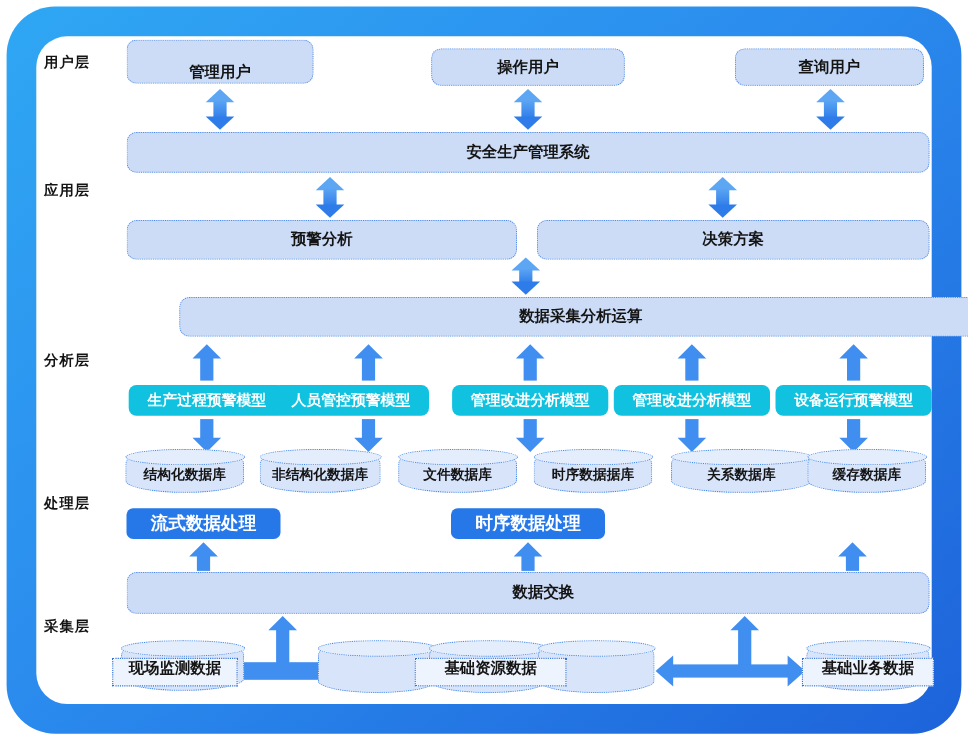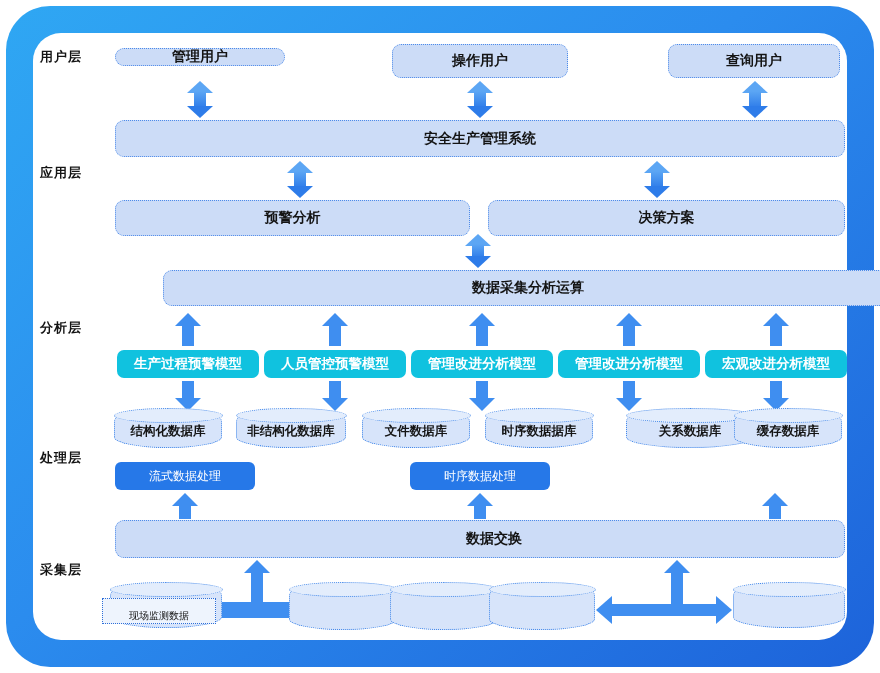--- a/index.html
+++ b/index.html
@@ -16,29 +16,29 @@
   #page{position:relative;width:880px;height:673px;background:#fff;overflow:hidden;}
   .frame{position:absolute;left:6px;top:6px;right:6px;bottom:6px;border-radius:44px;
          background:linear-gradient(140deg,var(--frame-a) 0%,#2b8cee 45%,var(--frame-b) 100%);}
   .canvas{position:absolute;left:33px;top:33px;width:814px;height:607px;border-radius:28px;background:#ffffff;}
   .layer-label{position:absolute;left:40px;width:70px;font-size:13px;font-weight:700;color:var(--ink);letter-spacing:1px;}
   .box{position:absolute;background:var(--box-fill);border:1.5px dotted var(--box-border);border-radius:9px;
        display:flex;align-items:center;justify-content:center;font-size:14px;font-weight:700;color:var(--ink);box-sizing:border-box;}
   .model{position:absolute;background:var(--cyan);border-radius:7px;display:flex;align-items:center;justify-content:center;
          font-size:13.5px;font-weight:700;color:#fff;box-sizing:border-box;}
   .pbtn{position:absolute;background:var(--btn-blue);border-radius:6px;display:flex;align-items:center;justify-content:center;
-        font-size:12px;font-weight:400;color:#fff;box-sizing:border-box;}
+        font-size:16px;font-weight:700;color:#fff;box-sizing:border-box;}
   .cyl{position:absolute;background:var(--cyl-fill);border:1.5px dotted var(--cyl-border);border-top:none;
        border-radius:6px 6px 50% 50% / 6px 6px 11px 11px;display:flex;align-items:center;justify-content:center;
        font-size:12.5px;font-weight:700;color:var(--ink);box-sizing:border-box;}
   .cyl::before{content:"";position:absolute;left:-1.5px;right:-1.5px;top:-8px;height:15px;background:var(--cyl-top);
        border:1.5px dotted var(--cyl-border);border-radius:50%;box-sizing:border-box;z-index:0;}
   .cyl>span{position:relative;z-index:1;}
   .srclabel{position:absolute;background:var(--label-fill);border:1.4px dotted var(--label-border);
-       display:flex;align-items:flex-end;justify-content:center;font-size:10px;font-weight:400;color:var(--ink);
+       display:flex;align-items:flex-start;justify-content:center;font-size:14px;font-weight:700;color:var(--ink);
        box-sizing:border-box;z-index:3;}
   
   .dvar{position:absolute;width:26px;}
   .dvar .stem{position:absolute;left:7px;width:12px;top:10px;bottom:10px;background:linear-gradient(180deg,var(--arrow-light),var(--arrow-dark));}
   .dvar::before{content:"";position:absolute;left:0;top:0;width:0;height:0;
        border-left:13px solid transparent;border-right:13px solid transparent;border-bottom:12px solid var(--arrow-light);}
   .dvar::after{content:"";position:absolute;left:0;bottom:0;width:0;height:0;
        border-left:13px solid transparent;border-right:13px solid transparent;border-top:12px solid var(--arrow-dark);}
   
   .arr-up{position:absolute;width:26px;}
@@ -65,21 +65,21 @@
 <div id="page">
   <div class="frame"></div>
   <div class="canvas"></div>
 
   <div class="layer-label" style="top:48px;">用户层</div>
   <div class="layer-label" style="top:164px;">应用层</div>
   <div class="layer-label" style="top:319px;">分析层</div>
   <div class="layer-label" style="top:449px;">处理层</div>
   <div class="layer-label" style="top:561px;">采集层</div>
 
-  <div class="box" style="left:115px;top:48px;width:170px;height:18px;">
+  <div class="box" style="left:115px;top:36px;width:170px;height:40px;align-items:flex-end;">
       <span>管理用户</span>
     </div>
   <div class="box" style="left:392px;top:44px;width:176px;height:34px;">
       <span>操作用户</span>
     </div>
   <div class="box" style="left:668px;top:44px;width:172px;height:34px;">
       <span>查询用户</span>
     </div>
 
   <div class="dvar" style="left:187px;top:81px;height:37px;">
@@ -120,52 +120,52 @@
 
   <div class="arr-up" style="left:175px;top:313px;height:33px;"></div>
   <div class="arr-up" style="left:322px;top:313px;height:33px;"></div>
   <div class="arr-up" style="left:469px;top:313px;height:33px;"></div>
   <div class="arr-up" style="left:616px;top:313px;height:33px;"></div>
   <div class="arr-up" style="left:763px;top:313px;height:33px;"></div>
 
   <div class="model" style="left:117px;top:350px;width:142px;height:28px;">
       <span>生产过程预警模型</span>
     </div>
-  <div class="model" style="left:264px;top:350px;width:142px;height:28px;">
+  <div class="model" style="left:248px;top:350px;width:142px;height:28px;">
       <span>人员管控预警模型</span>
     </div>
   <div class="model" style="left:411px;top:350px;width:142px;height:28px;">
       <span>管理改进分析模型</span>
     </div>
   <div class="model" style="left:558px;top:350px;width:142px;height:28px;">
       <span>管理改进分析模型</span>
     </div>
   <div class="model" style="left:705px;top:350px;width:142px;height:28px;">
-      <span>宏观改进分析模型</span>
+      <span>设备运行预警模型</span>
     </div>
 
   <div class="arr-down" style="left:175px;top:381px;height:30px;"></div>
   <div class="arr-down" style="left:322px;top:381px;height:30px;"></div>
   <div class="arr-down" style="left:469px;top:381px;height:30px;"></div>
   <div class="arr-down" style="left:616px;top:381px;height:30px;"></div>
   <div class="arr-down" style="left:763px;top:381px;height:30px;"></div>
 
   <div class="cyl" style="left:114px;top:416px;width:108px;height:32px;">
       <span>结构化数据库</span>
     </div>
   <div class="cyl" style="left:236px;top:416px;width:110px;height:32px;">
       <span>非结构化数据库</span>
     </div>
   <div class="cyl" style="left:362px;top:416px;width:108px;height:32px;">
       <span>文件数据库</span>
     </div>
   <div class="cyl" style="left:485px;top:416px;width:108px;height:32px;">
       <span>时序数据据库</span>
     </div>
-  <div class="cyl" style="left:610px;top:416px;width:128px;height:32px;margin-left:16px;">
+  <div class="cyl" style="left:610px;top:416px;width:128px;height:32px;">
       <span>关系数据库</span>
     </div>
   <div class="cyl" style="left:734px;top:416px;width:108px;height:32px;">
       <span>缓存数据库</span>
     </div>
 
   <div class="pbtn" style="left:115px;top:462px;width:140px;height:28px;">
       <span>流式数据处理</span>
     </div>
   <div class="pbtn" style="left:410px;top:462px;width:140px;height:28px;">
@@ -189,13 +189,19 @@
 
   <div class="cyl" style="left:110px;top:590px;width:112px;height:38px;"></div>
   <div class="cyl" style="left:289px;top:590px;width:108px;height:40px;"></div>
   <div class="cyl" style="left:390px;top:590px;width:108px;height:40px;"></div>
   <div class="cyl" style="left:489px;top:590px;width:106px;height:40px;"></div>
   <div class="cyl" style="left:733px;top:590px;width:112px;height:38px;"></div>
 
   <div class="srclabel" style="left:102px;top:598px;width:114px;height:26px;">
       <span>现场监测数据</span>
     </div>
+  <div class="srclabel" style="left:377px;top:598px;width:138px;height:26px;">
+      <span>基础资源数据</span>
+    </div>
+  <div class="srclabel" style="left:729px;top:598px;width:120px;height:26px;">
+      <span>基础业务数据</span>
+    </div>
 </div>
 
 </body></html>

